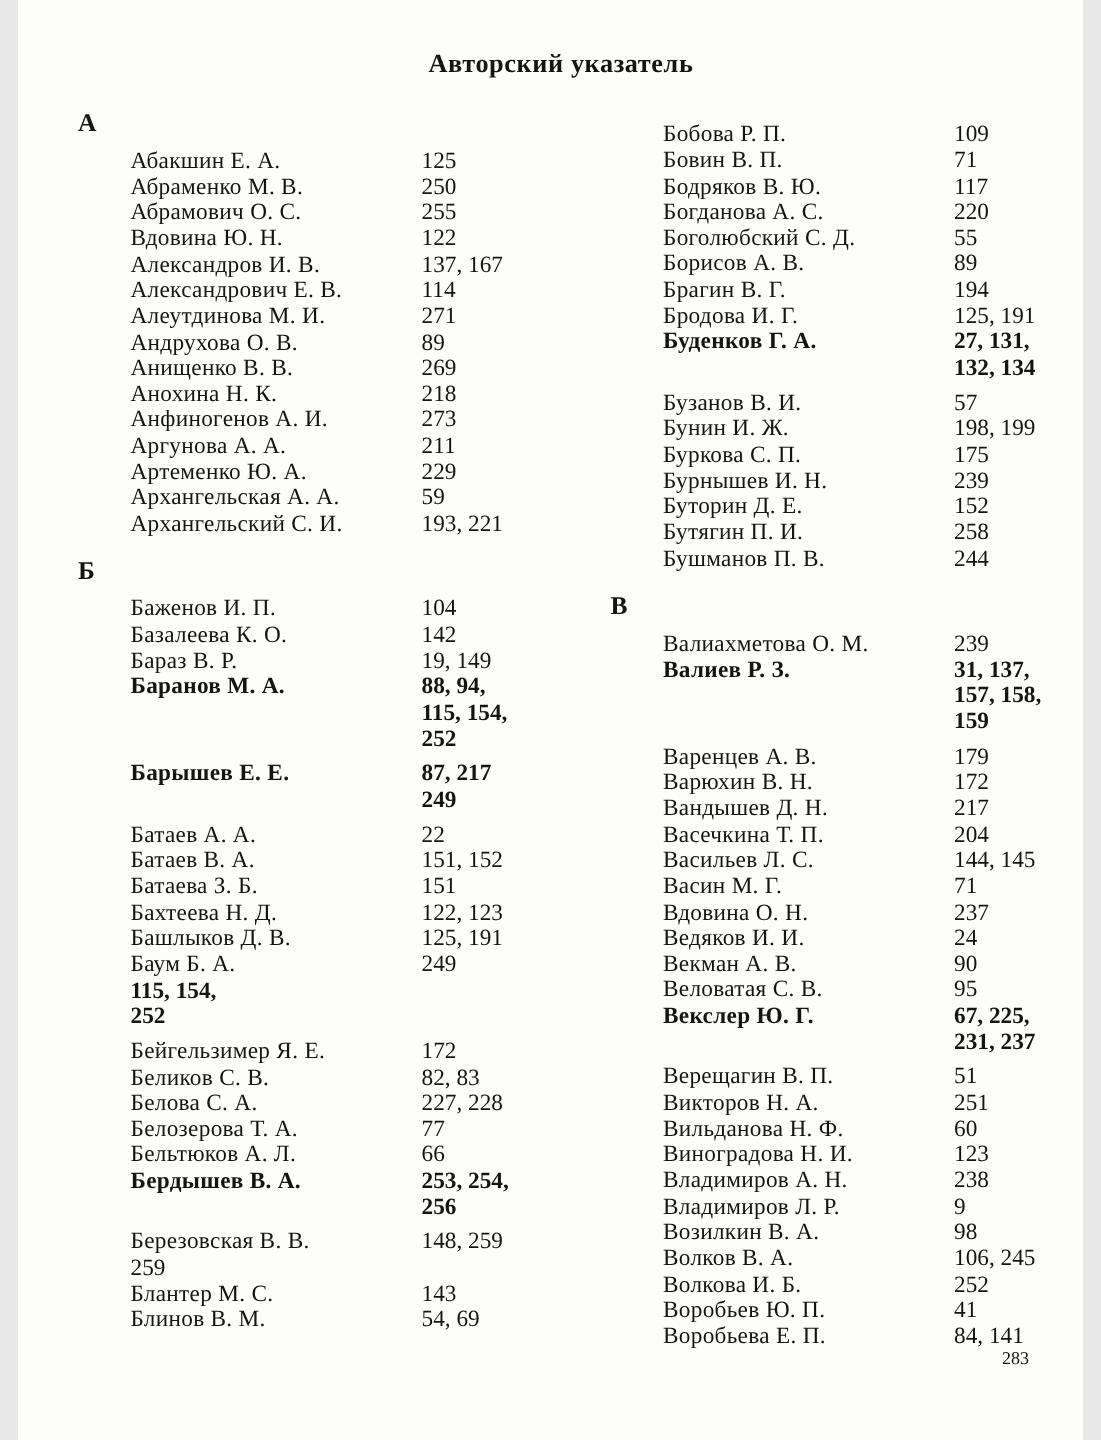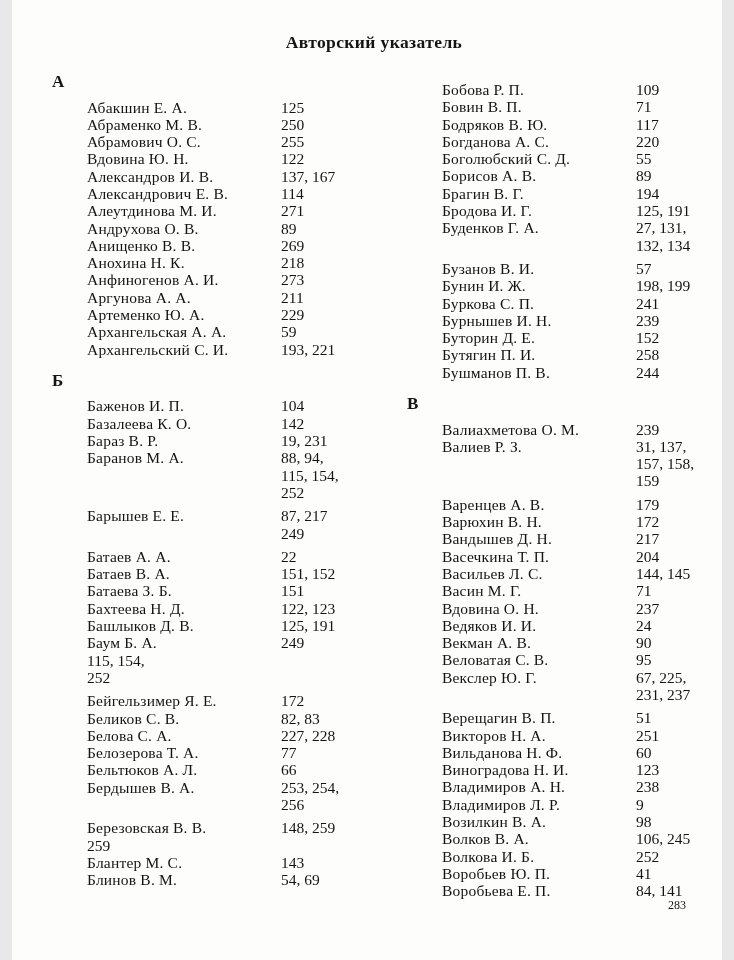--- a/index.html
+++ b/index.html
@@ -16,21 +16,21 @@
   .columns{display:flex;gap:25px;align-items:flex-start;}
   .col{box-sizing:border-box;padding-left:35px;}
   .col-left{width:330px;flex:none;}
   .col-right{flex:1;padding-top:8px;}
   .letter{
     font-weight:bold;font-size:17px;line-height:17.5px;
     margin:14px 0 8px -35px;
   }
   .group:first-child .letter{margin-top:0;}
   .entry{display:flex;font-size:15.5px;line-height:17.3px;}
-  .entry.multi{margin-bottom:6px;}
+  .entry.multi{margin-bottom:6px;font-weight:bold;}
   .entry .name{width:194px;flex:none;letter-spacing:.2px;}
   .entry .pages{flex:1;}
   .pagenum{
     position:absolute;right:36px;bottom:46px;
     font-size:12px;line-height:18px;
   }
 </style>
 </head>
 <body>
 
@@ -141,21 +141,21 @@
           </div>
           <div class="entry">
             <span class="name">Базалеева К. О.</span>
             <span class="pages">
               <div class="pline">142</div>
             </span>
           </div>
           <div class="entry">
             <span class="name">Бараз В. Р.</span>
             <span class="pages">
-              <div class="pline">19, 231</div>
+              <div class="pline">19, 149</div>
             </span>
           </div>
           <div class="entry multi">
             <span class="name">Баранов М. А.</span>
             <span class="pages">
               <div class="pline">88, 94,</div>
               <div class="pline">115, 154,</div>
               <div class="pline">252</div>
             </span>
           </div>
@@ -335,21 +335,21 @@
           </div>
           <div class="entry">
             <span class="name">Бунин И. Ж.</span>
             <span class="pages">
               <div class="pline">198, 199</div>
             </span>
           </div>
           <div class="entry">
             <span class="name">Буркова С. П.</span>
             <span class="pages">
-              <div class="pline">241</div>
+              <div class="pline">175</div>
             </span>
           </div>
           <div class="entry">
             <span class="name">Бурнышев И. Н.</span>
             <span class="pages">
               <div class="pline">239</div>
             </span>
           </div>
           <div class="entry">
             <span class="name">Буторин Д. Е.</span>

